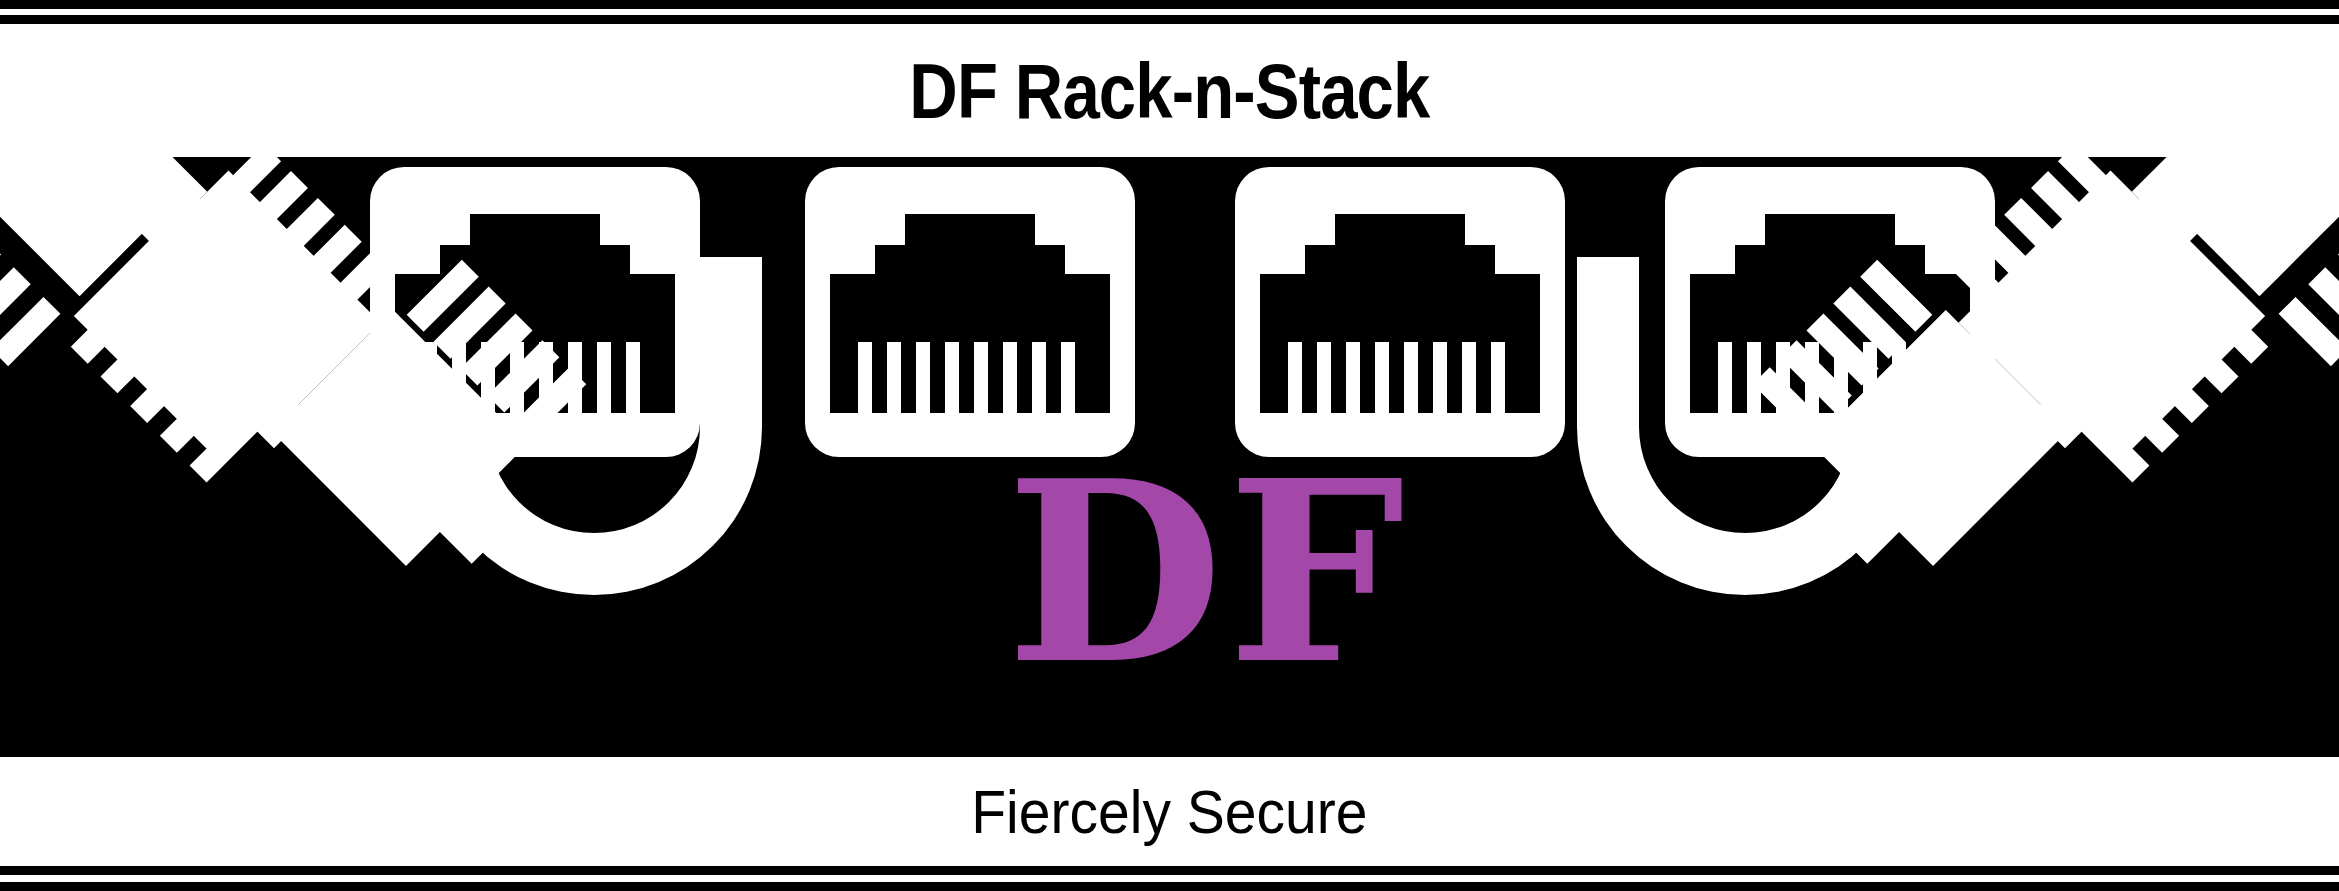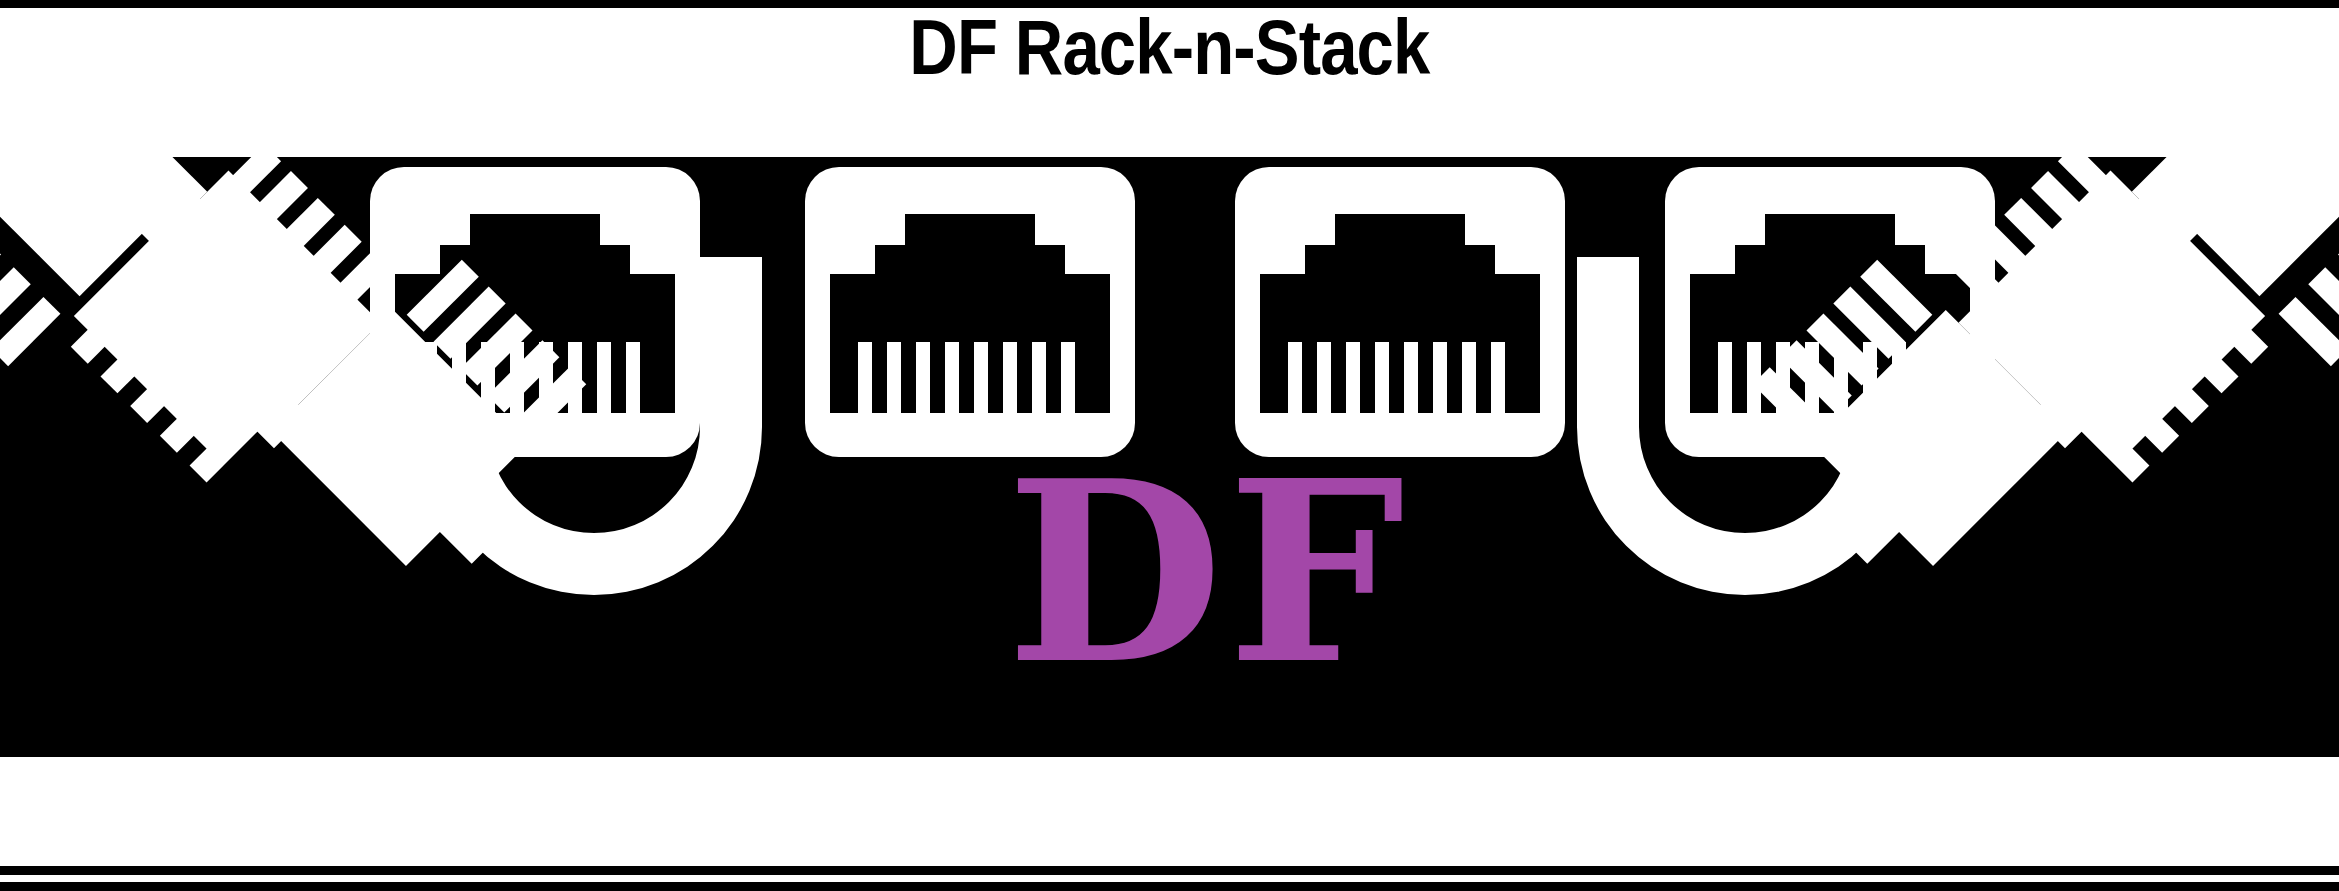--- a/index.html
+++ b/index.html
@@ -31,24 +31,25 @@
   }
   .rule-top-1    { top: 0px;   height: 9px; }
   .rule-top-2    { top: 15px;  height: 9px; }
   .rule-bottom-1 { top: 866px; height: 9px; }
   .rule-bottom-2 { top: 882px; height: 9px; }
 
   
   .title-band {
     position: absolute;
     left: 0;
-    top: 8px;
+    top: 24px;
     width: 100%;
     height: 133px;
     display: flex;
+    align-items: center;
     justify-content: center;
     background: #ffffff;
   }
   .title-text {
     font-family: "Liberation Sans", sans-serif;
     font-weight: bold;
     font-size: 78px;
     line-height: 1;
     letter-spacing: -1px;
     color: #000000;
@@ -389,17 +390,20 @@
         </g>
       </g>
 
     </svg>
 
     <div class="monogram">
       <div class="monogram-text">DF</div>
     </div>
   </div>
 
+  <div class="tagline-band">
+    <div class="tagline-text">Fiercely Secure</div>
+  </div>
 
   <div class="rule rule-bottom-1"></div>
   <div class="rule rule-bottom-2"></div>
 
 </div>
 
 </body></html>

